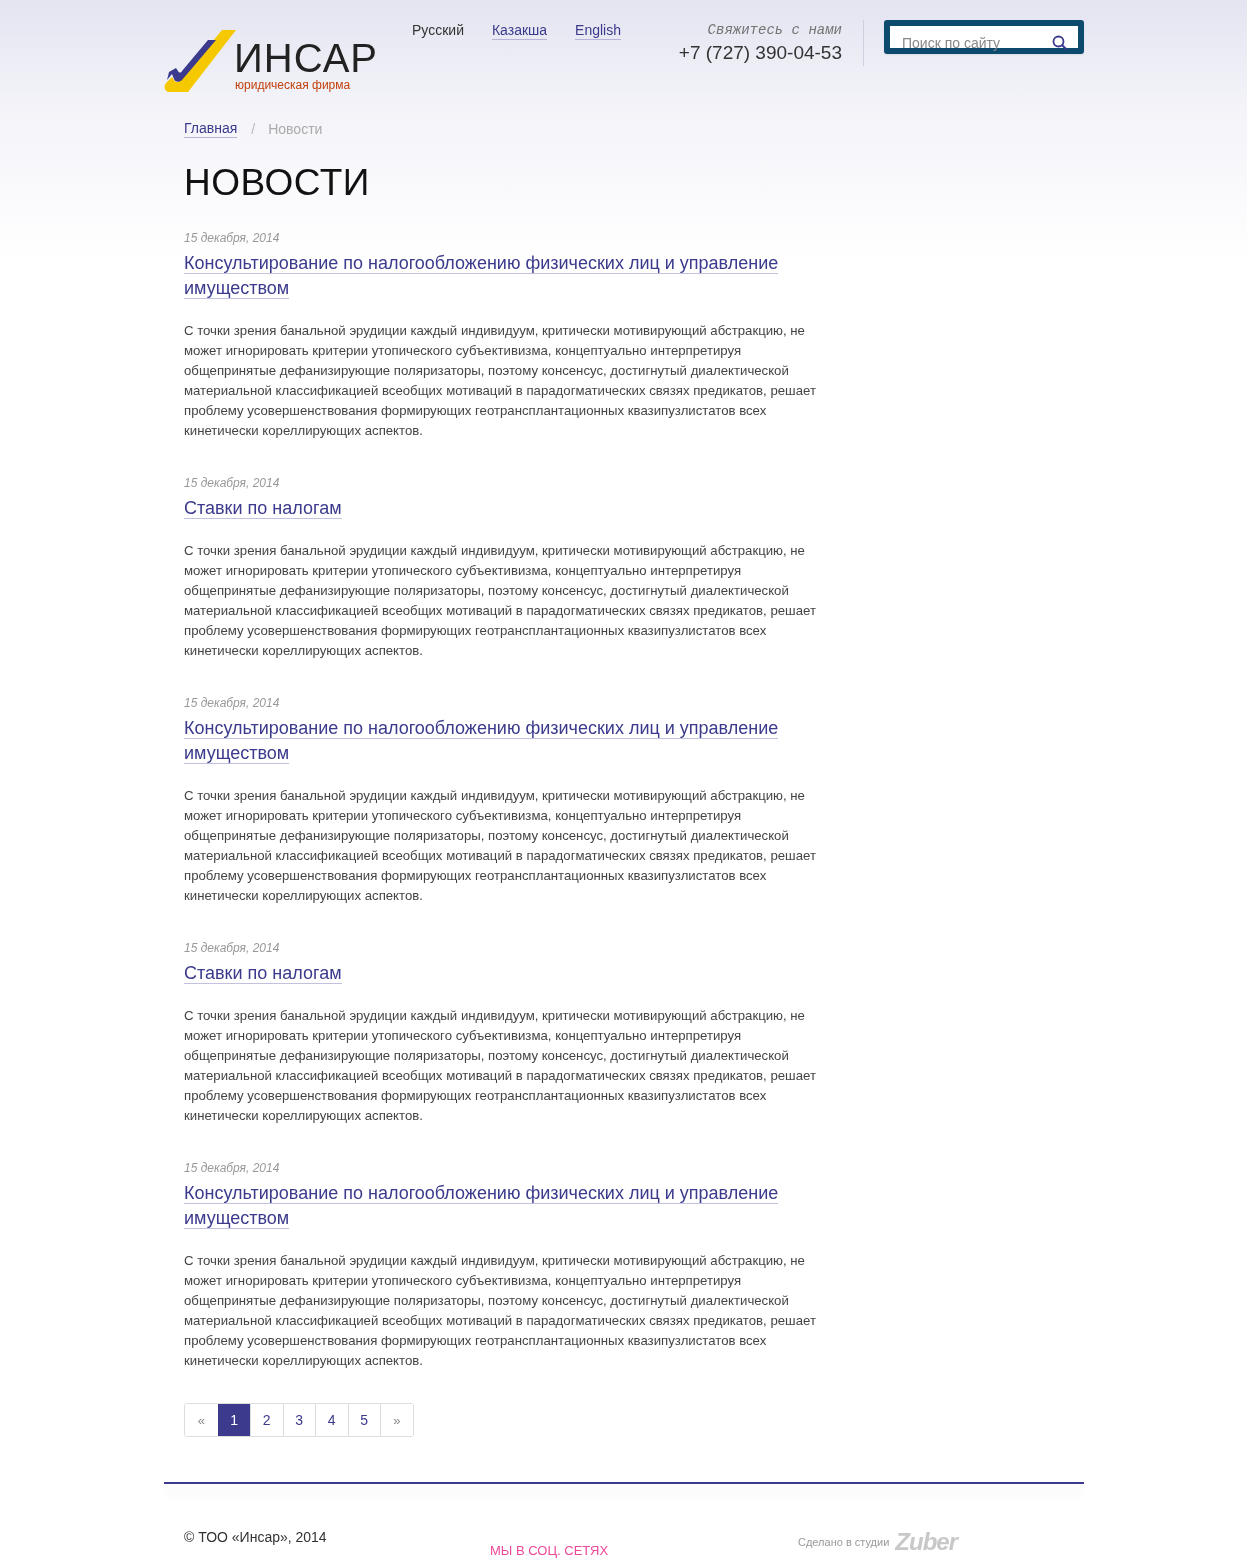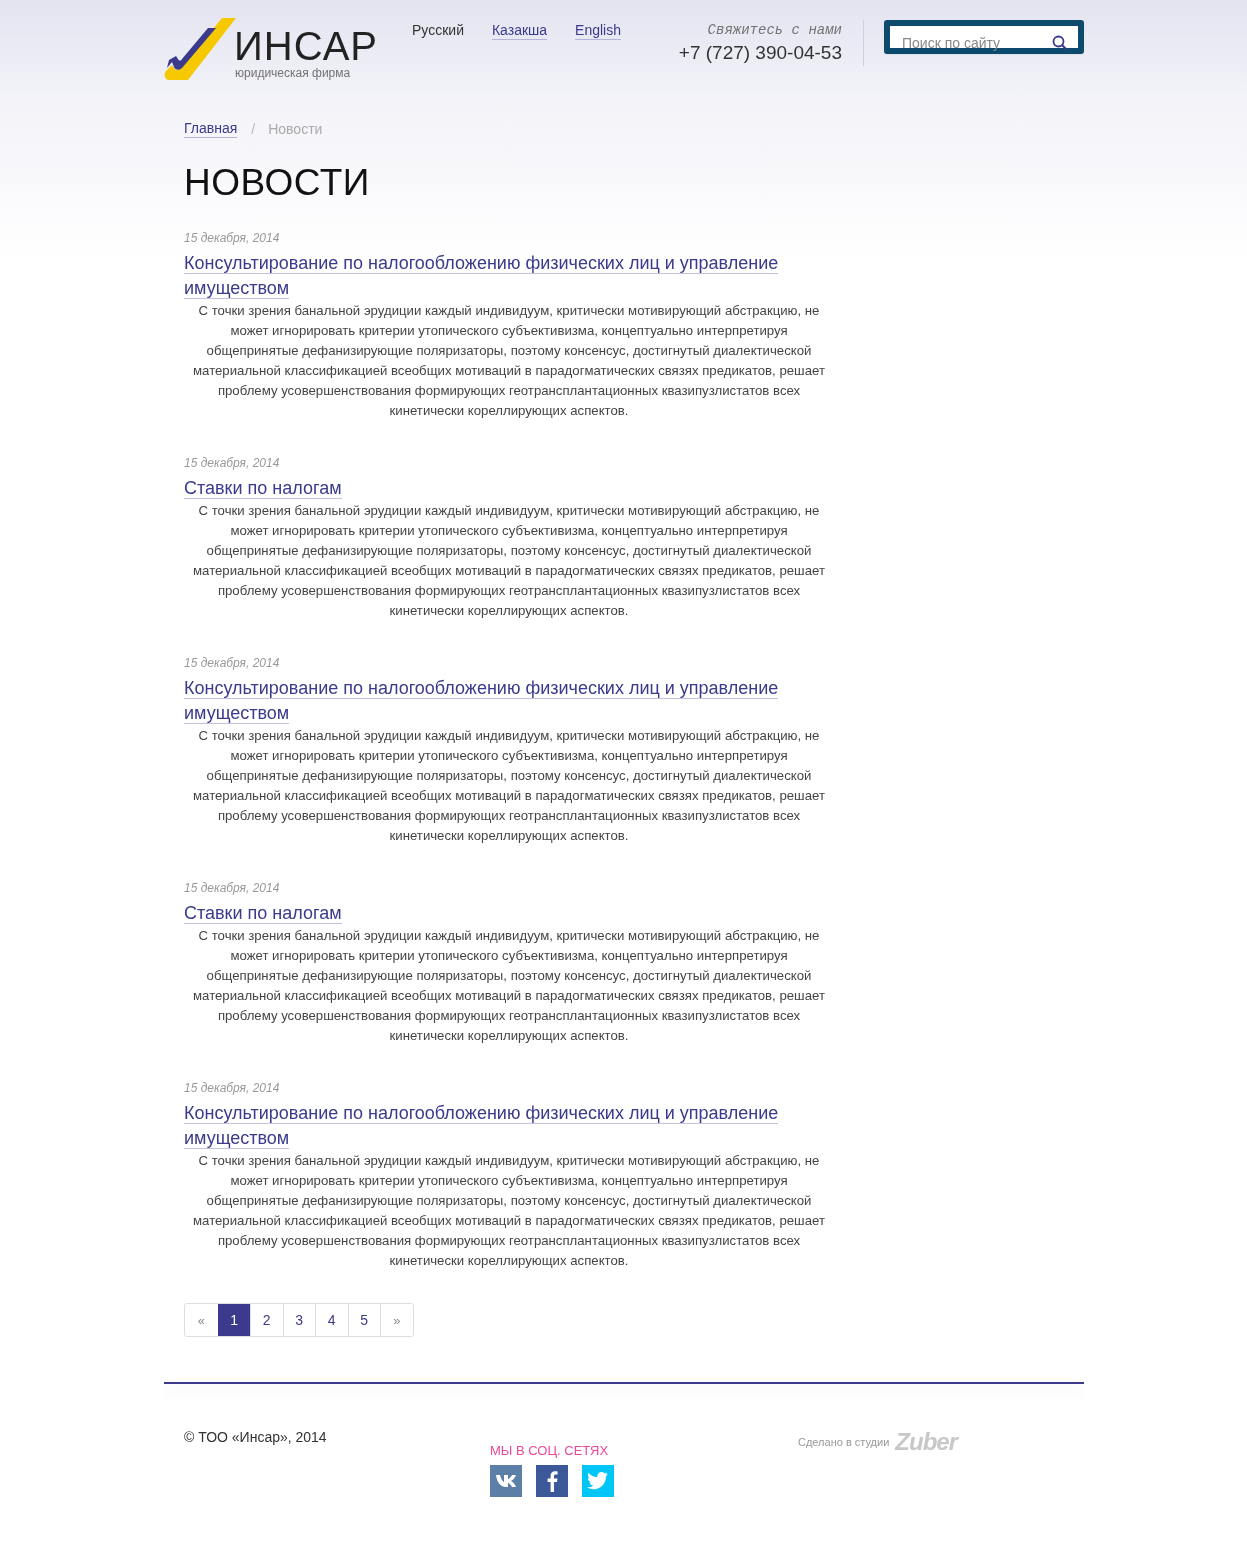--- a/index.html
+++ b/index.html
@@ -13,29 +13,29 @@
   }
   .bg-top {
     position: absolute; left: 0; top: 0; width: 1247px; height: 260px;
     background: linear-gradient(to bottom, #e4e4f1 0%, #f3f3f9 40%, #ffffff 100%);
     z-index: 0;
   }
   .wrap { position: relative; z-index: 1; width: 920px; margin: 0 0 0 164px; }
 
   
   .header { position: relative; height: 98px; }
-  .logo { position: absolute; left: 0; top: 18px; width: 210px; height: 64px; }
+  .logo { position: absolute; left: 0; top: 30px; width: 210px; height: 64px; }
   .logo svg { position: absolute; left: 0; top: 0; }
   .logo-name {
     position: absolute; left: 70px; top: 6px;
     font-family: "Liberation Sans", sans-serif; font-size: 40px; color: #222; letter-spacing: 1px; font-weight: normal;
   }
   .logo-sub {
     position: absolute; left: 71px; top: 48px;
-    font-family: "Liberation Sans", sans-serif; font-size: 12px; color: #737373;
+    font-family: "Liberation Sans", sans-serif; font-size: 12px; color: #c2410c;
   }
   .langs { position: absolute; left: 248px; top: 21px; display: flex; gap: 28px; font-family: "Liberation Sans", sans-serif; font-size: 14px; }
   .langs .lang { color: #333; text-decoration: none; line-height: 18px; }
   .langs .lang.link { color: #3b3a8c; border-bottom: 1px solid #b5b4d8; }
   .langs .lang.current { color: #333; }
   .contact { position: absolute; right: 242px; top: 21px; text-align: right; }
   .contact-label { font-family: Liberation Mono, monospace; font-style: italic; font-size: 14px; color: #737373; line-height: 18px; }
   .contact-phone { font-family: "Liberation Sans", sans-serif; font-size: 19px; color: #333; margin-top: 3px; }
   .v-sep { position: absolute; left: 699px; top: 20px; width: 1px; height: 46px; background: #cfcfdf; }
   .search {
@@ -73,21 +73,21 @@
   .breadcrumb .crumb-current { color: #aaa; }
   .page-title {
     margin-top: 22px; font-family: "Liberation Sans", sans-serif; font-weight: normal;
     font-size: 37px; color: #111; letter-spacing: 0.5px; line-height: 44px;
   }
   .articles { margin-top: 25px; width: 650px; }
   .article { margin-bottom: 34px; }
   .article-date { font-family: "Liberation Sans", sans-serif; font-style: italic; font-size: 12px; color: #999; line-height: 16px; }
   .article-title { margin-top: 5px; font-family: "Liberation Sans", sans-serif; font-size: 18px; line-height: 25px; }
   .article-title a { color: #3b3a8c; text-decoration: none; border-bottom: 1px solid #c3c2de; }
-  .article-body { margin-top: 0; font-family: "Liberation Sans", sans-serif; font-size: 13.2px; line-height: 20px; color: #444; width: 650px; text-align: center; }
+  .article-body { margin-top: 20px; font-family: "Liberation Sans", sans-serif; font-size: 13.2px; line-height: 20px; color: #444; width: 650px; }
 
   
   .pagination { display: inline-flex; margin-top: -2px; border: 1px solid #ddd; border-radius: 3px; overflow: hidden; }
   .page-btn {
     width: 32.5px; height: 32px; display: flex; align-items: center; justify-content: center;
     font-family: "Liberation Sans", sans-serif; font-size: 14px; color: #3b3a8c;
     border-left: 1px solid #ddd; cursor: pointer; background: #fff;
   }
   .page-btn:first-child { border-left: none; color: #999; }
   .page-btn.nav-arrow { color: #888; font-size: 13px; }

